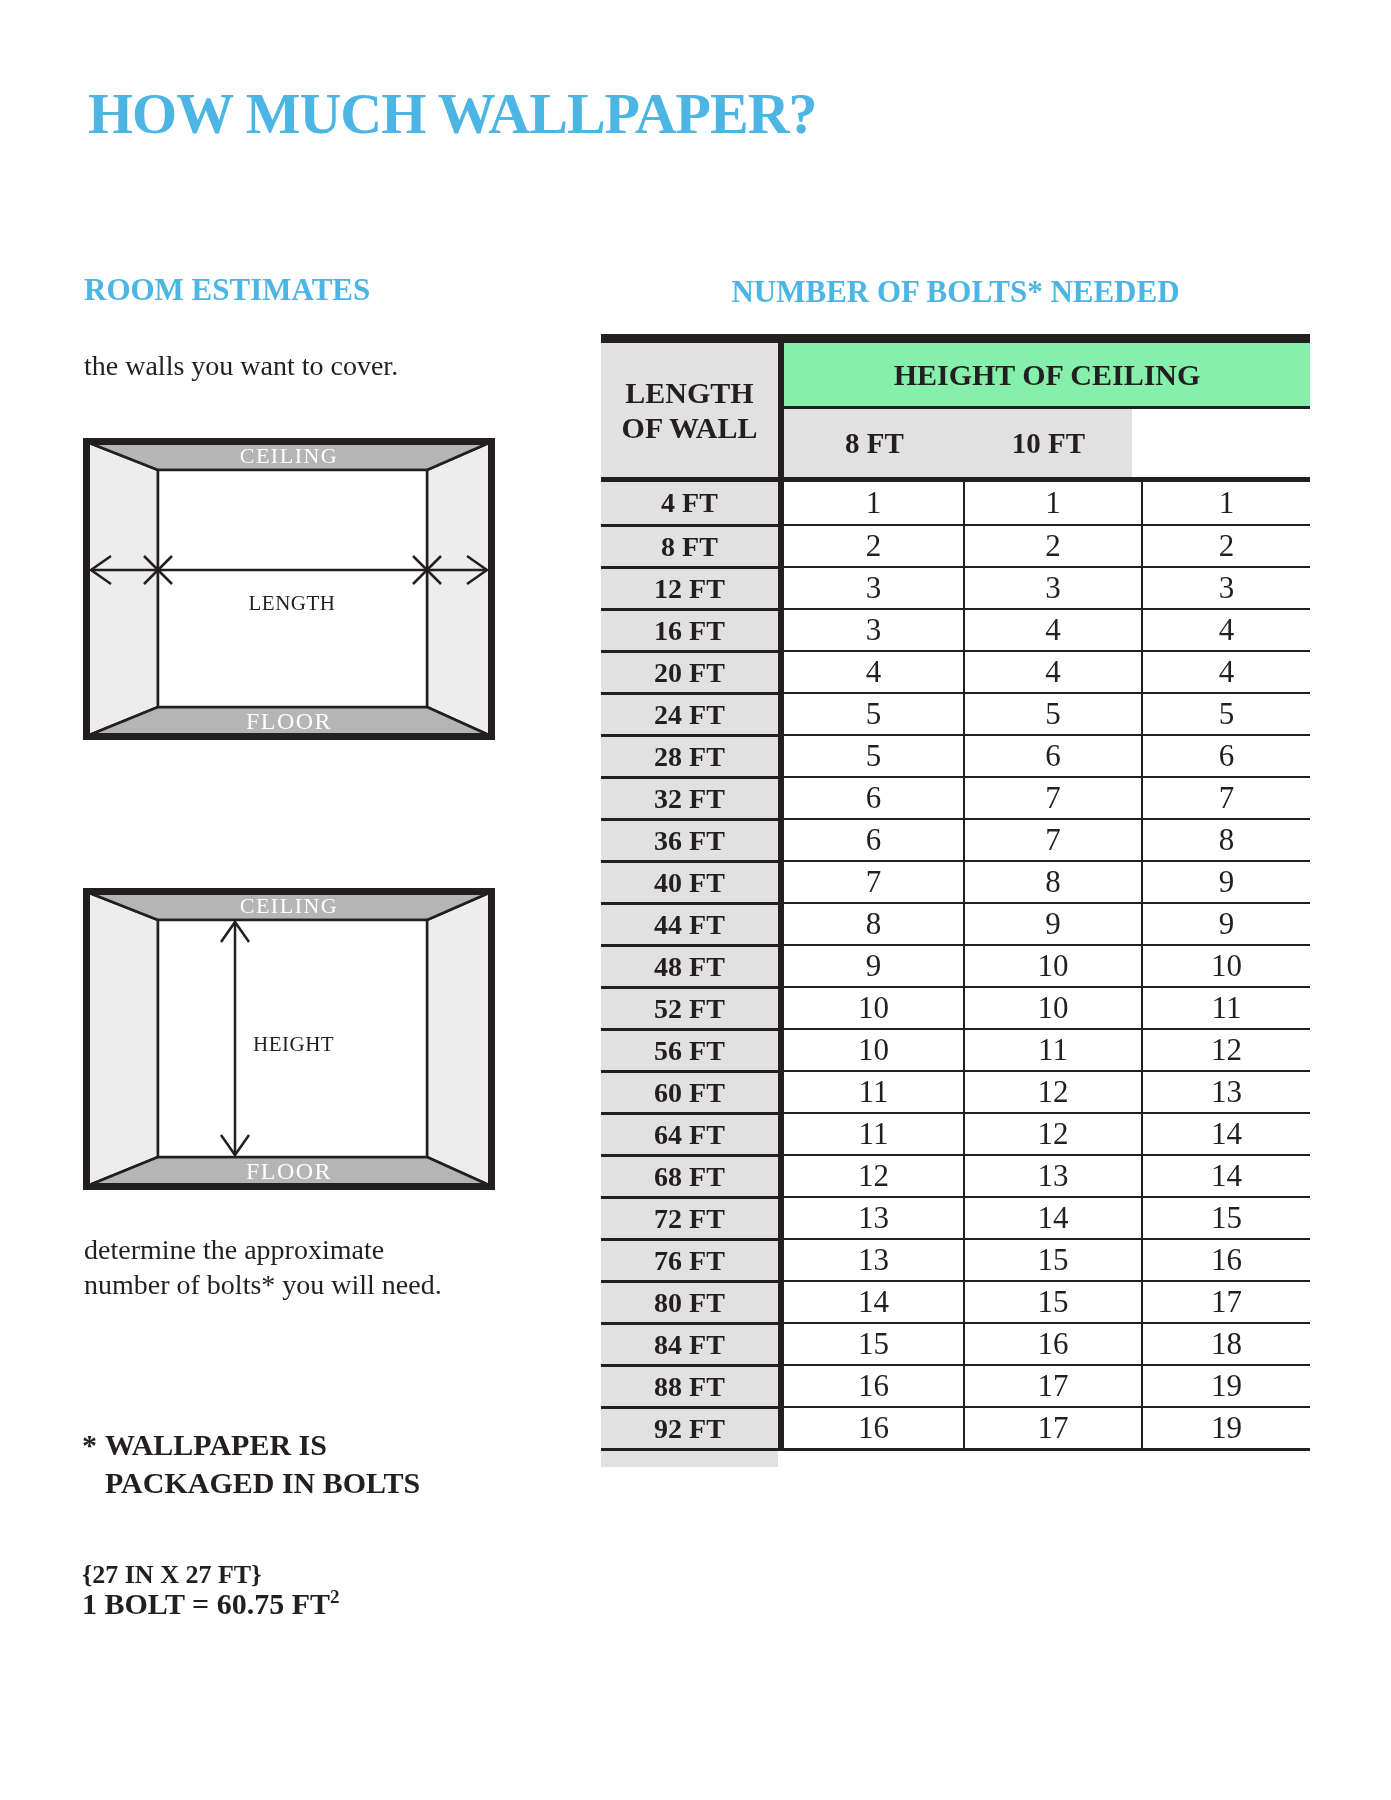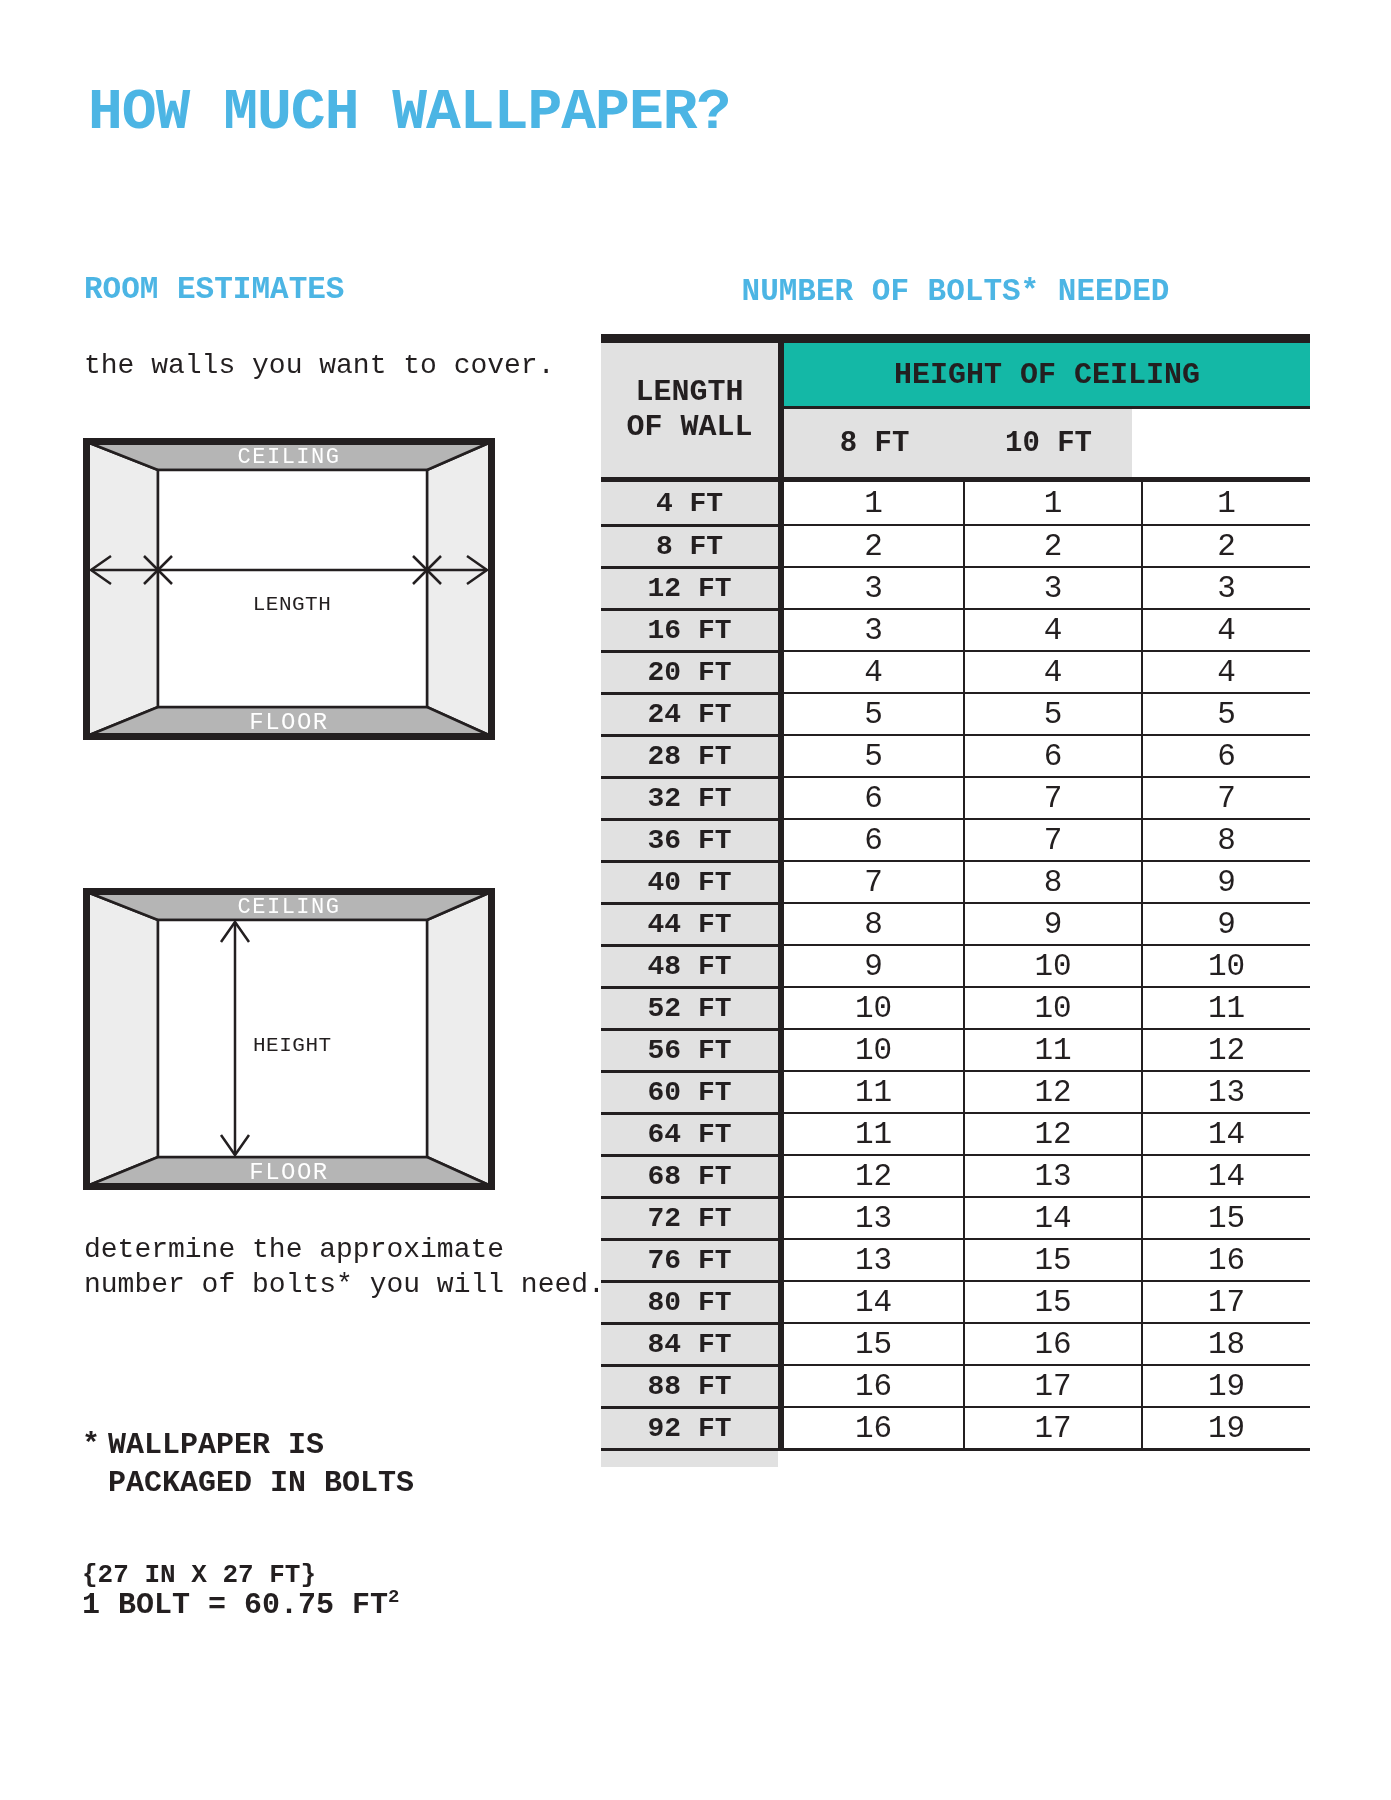--- a/index.html
+++ b/index.html
@@ -1,17 +1,17 @@
 <!DOCTYPE html>
 <html><head>
 <meta charset="utf-8">
 <style>
   html,body{margin:0;padding:0;background:#ffffff;}
   .page{position:relative;width:1391px;height:1800px;background:#ffffff;overflow:hidden;
-        font-family:Liberation Mono, monospace;color:#231f20;border-radius:28px;}
+        font-family:Liberation Serif, serif;color:#231f20;border-radius:28px;}
   .abs{position:absolute;}
   .page-title{left:88px;top:80px;font-size:58px;font-weight:bold;letter-spacing:-1px;color:#4cb5e4;}
   .sec-head{font-size:31px;font-weight:bold;color:#4cb5e4;letter-spacing:0px;}
   .room-estimates{left:84px;top:272px;}
   .table-heading{left:601px;top:274px;width:709px;text-align:center;}
   .para{font-size:28px;line-height:35px;color:#231f20;}
   .p1{left:84px;top:348px;}
   .p2{left:84px;top:778px;}
   .p3{left:84px;top:1232px;}
   .footnote{left:82px;top:1426px;font-size:30px;font-weight:bold;line-height:38px;display:flex;}
@@ -25,21 +25,21 @@
   .d2{left:83px;top:888px;}
 
   
   .bolt-table{left:601px;top:334px;width:709px;}
   .t-topbar{height:9px;background:#231f20;}
   .t-header{position:relative;height:134px;}
   .corner-cell{position:absolute;left:0;top:0;width:183px;height:134px;background:#e1e1e1;
                border-right:6px solid #231f20;box-sizing:border-box;
                display:flex;flex-direction:column;align-items:center;justify-content:center;
                font-size:30px;font-weight:bold;line-height:35px;}
-  .hoc-cell{position:absolute;left:183px;top:0;width:526px;height:66px;background:#14b8a6;
+  .hoc-cell{position:absolute;left:183px;top:0;width:526px;height:66px;background:#86efac;
             border-bottom:3px solid #231f20;box-sizing:border-box;
             display:flex;align-items:center;justify-content:center;font-size:30px;font-weight:bold;}
   .subheads{position:absolute;left:183px;top:66px;width:526px;height:68px;display:flex;}
   .subheads div{background:#e1e1e1;display:flex;align-items:center;justify-content:center;
                 font-size:29px;font-weight:bold;}
   .sh-8{width:181px;} .sh-9{width:178px;} .sh-10{width:167px;}
   .t-thickline{height:5px;background:#231f20;}
   .t-row{display:flex;height:42px;}
   .t-row .rlabel{width:183px;background:#e1e1e1;border-right:6px solid #231f20;box-sizing:border-box;
                  display:flex;align-items:center;justify-content:center;font-size:28px;font-weight:bold;}

